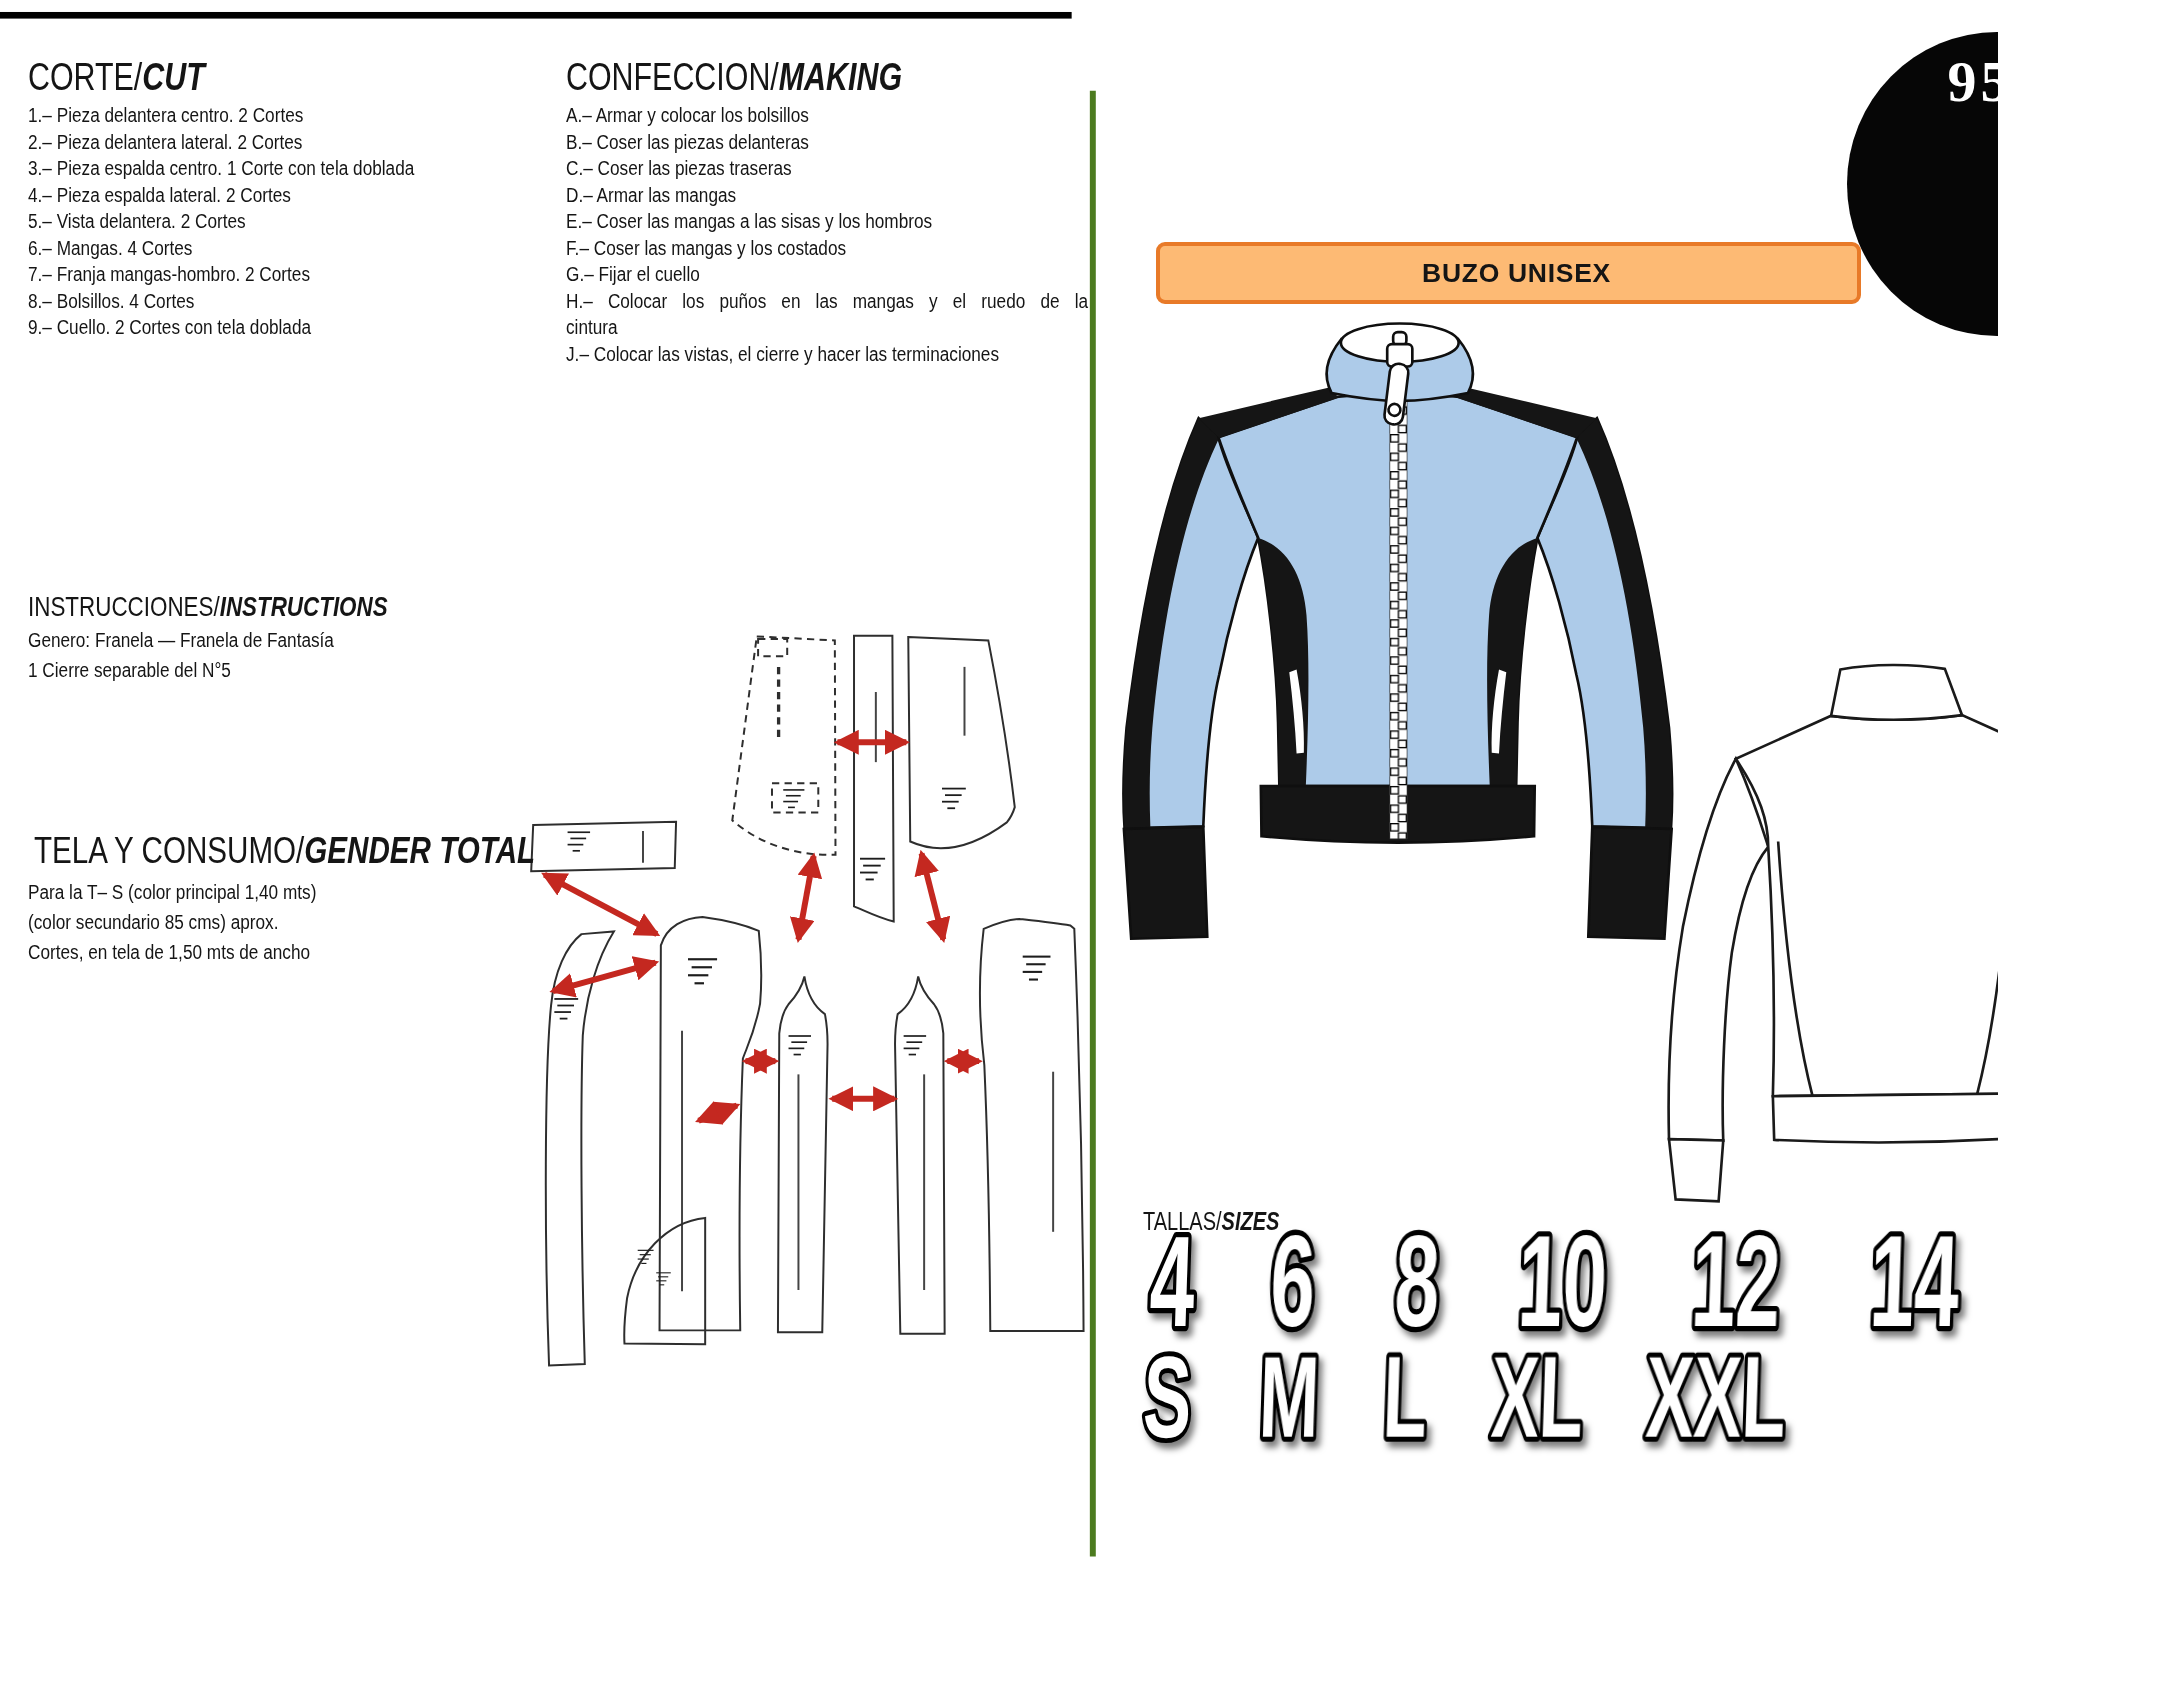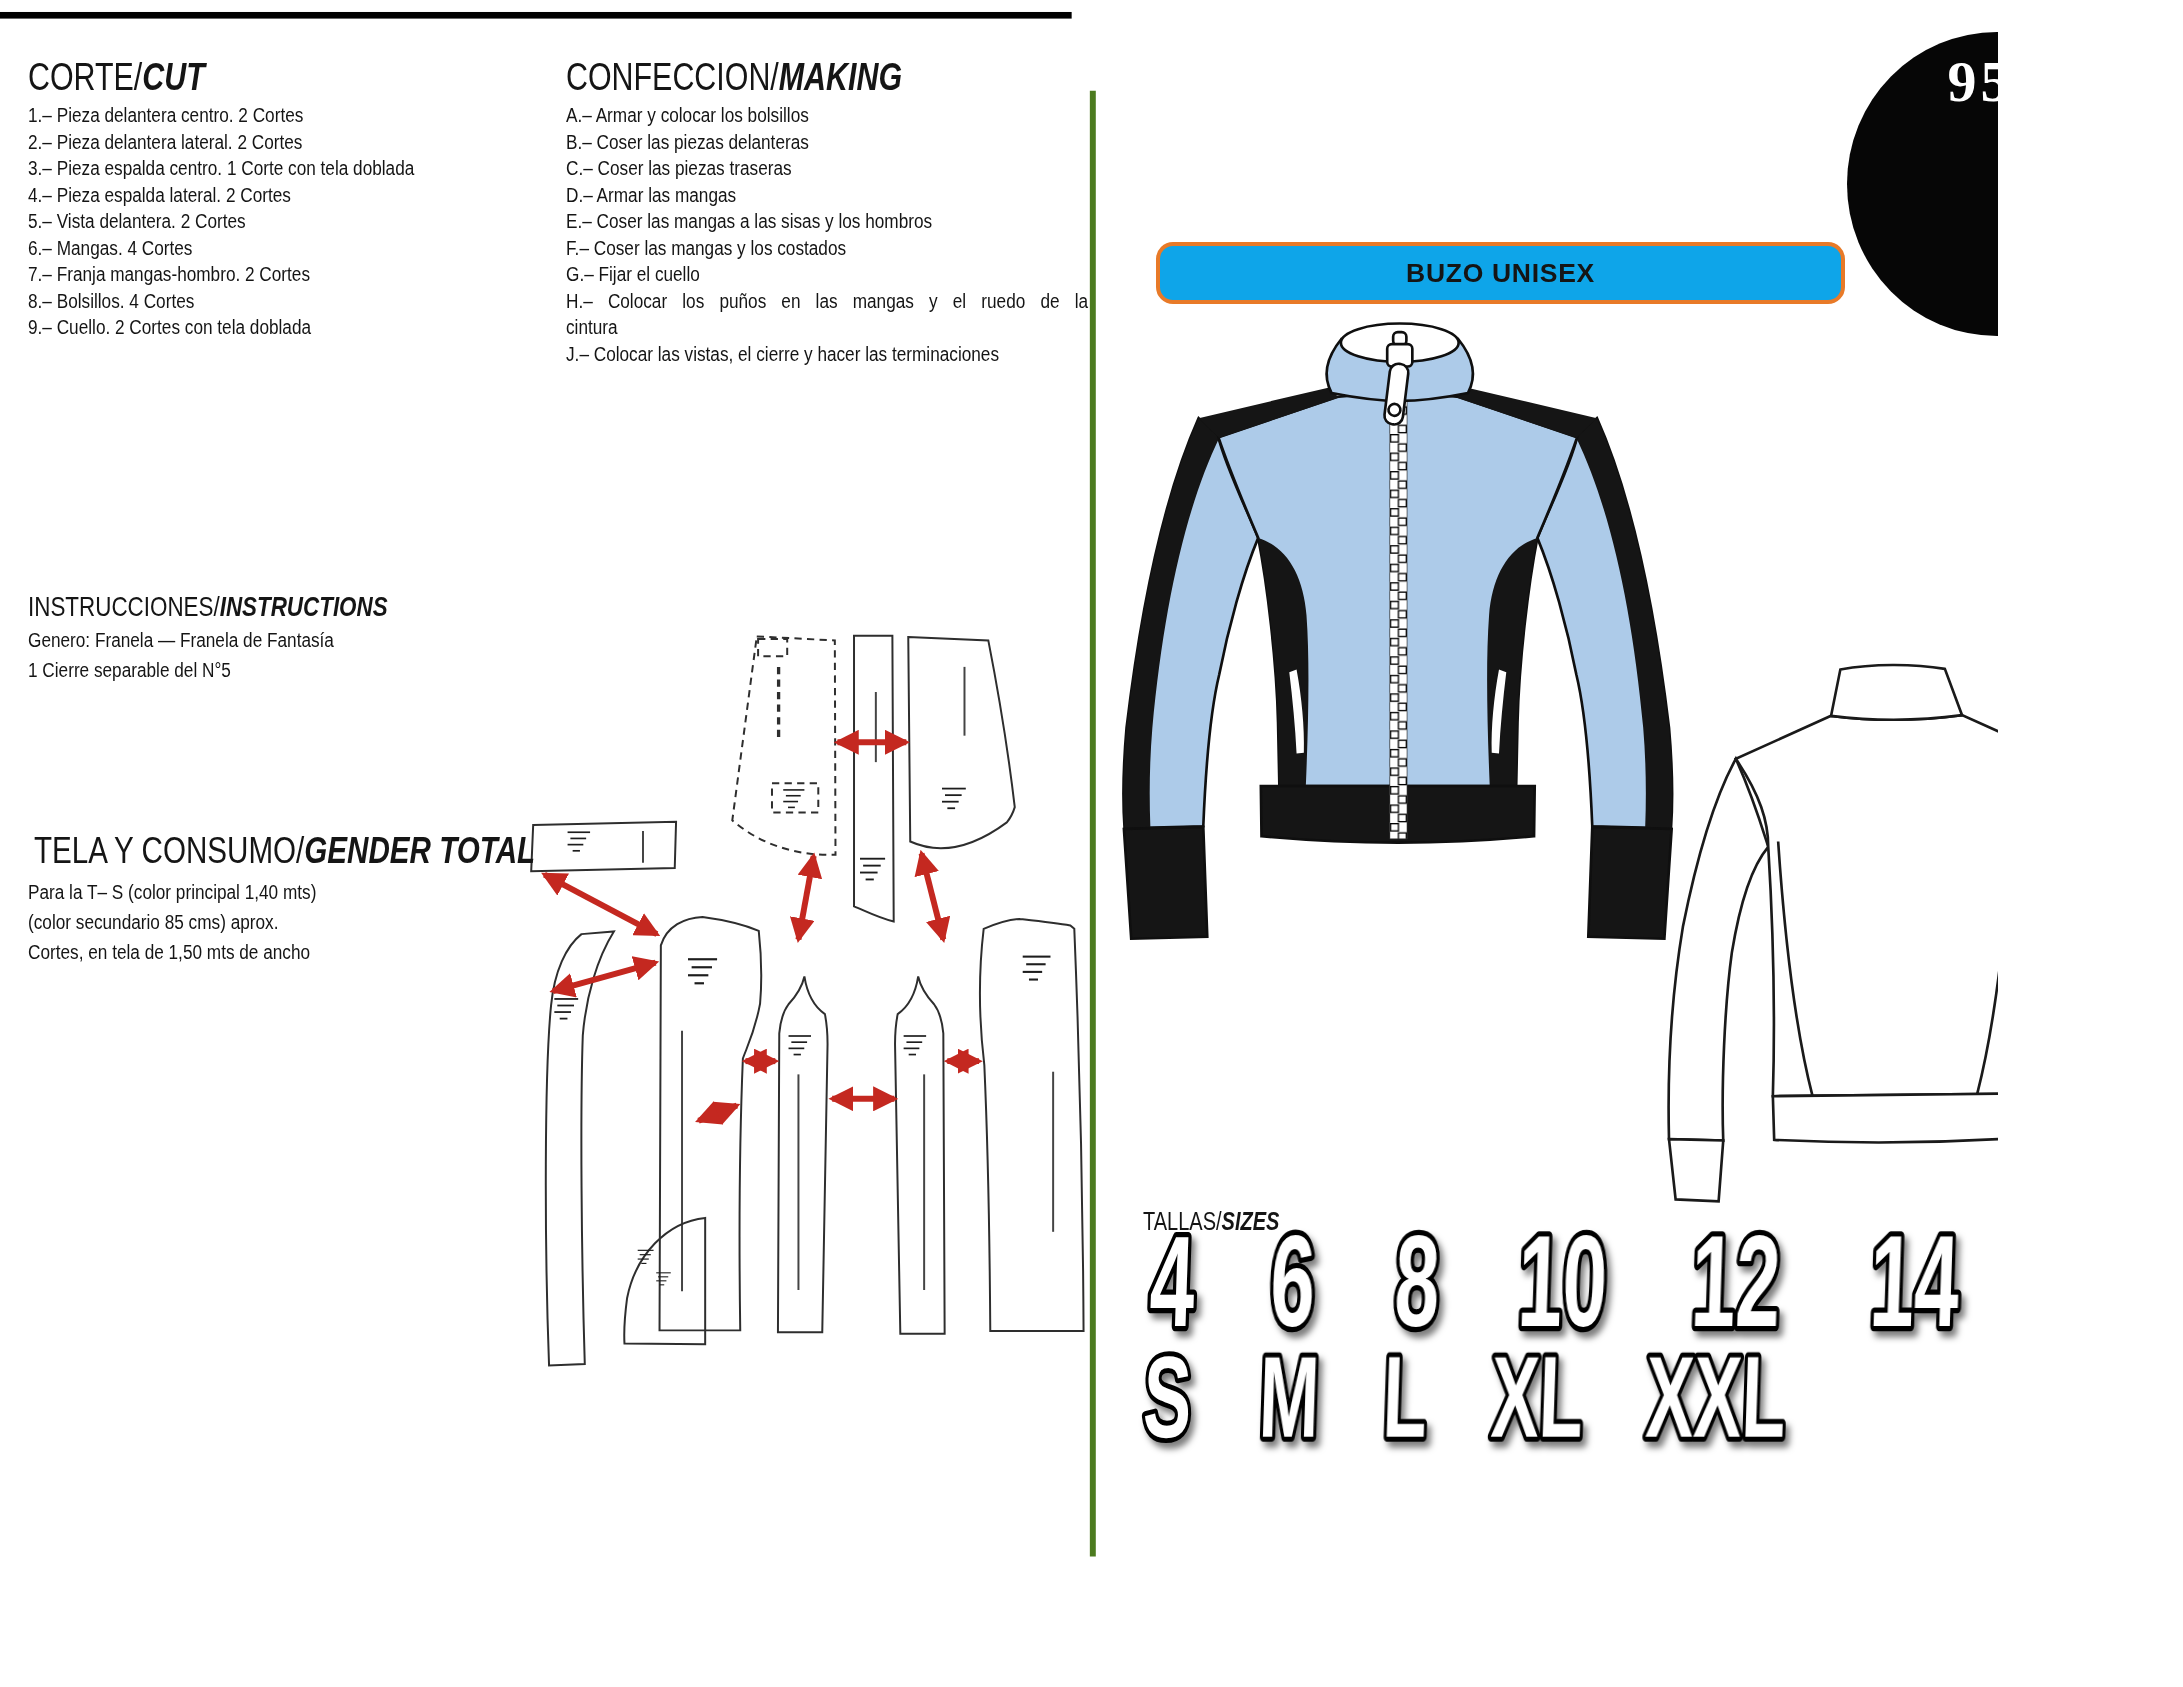--- a/index.html
+++ b/index.html
@@ -17,22 +17,22 @@
   .hdr-big .it{font-weight:700;font-style:italic;}
   ul.plist{list-style:none;margin:0;padding:0;font-size:20px;line-height:26.5px;}
   ul.plist li{white-space:nowrap;}
   ul.plist li.jfull{white-space:normal;text-align:justify;text-align-last:justify;}
   .bodytext{font-size:20px;line-height:30px;}
   .bodytext div{white-space:nowrap;}
   #badge{left:1847px;top:32px;width:300px;height:304px;border-radius:50%;background:#060606;
          text-align:center;color:#ffffff;font-family:"Liberation Serif","DejaVu Serif",serif;font-weight:700;}
   #badge .l1{margin-top:101px;font-size:44px;letter-spacing:2.6px;}
   #badge .l2{font-size:58px;letter-spacing:4px;margin-top:16px;}
-  #titlebox{left:1156px;top:242px;width:681px;height:54px;border:4px solid #e87a28;border-radius:17px;
-            background:#0ea5e9;display:flex;align-items:center;justify-content:center;}
+  #titlebox{left:1156px;top:242px;width:681px;height:54px;border:4px solid #e87a28;border-radius:9px;
+            background:#fdba74;display:flex;align-items:center;justify-content:center;padding-left:16px;}
   #titlebox span{font-size:26.5px;font-weight:700;letter-spacing:0.7px;}
   #tallas{font-size:25px;}
   #tallas .it{font-weight:700;font-style:italic;}
   svg text.sz{font-family:"Liberation Sans","DejaVu Sans",sans-serif;font-weight:700;
               fill:#ffffff;stroke:#000000;paint-order:stroke fill;stroke-linejoin:round;}
 </style>
 </head>
 <body>
 
 <div id="page">

